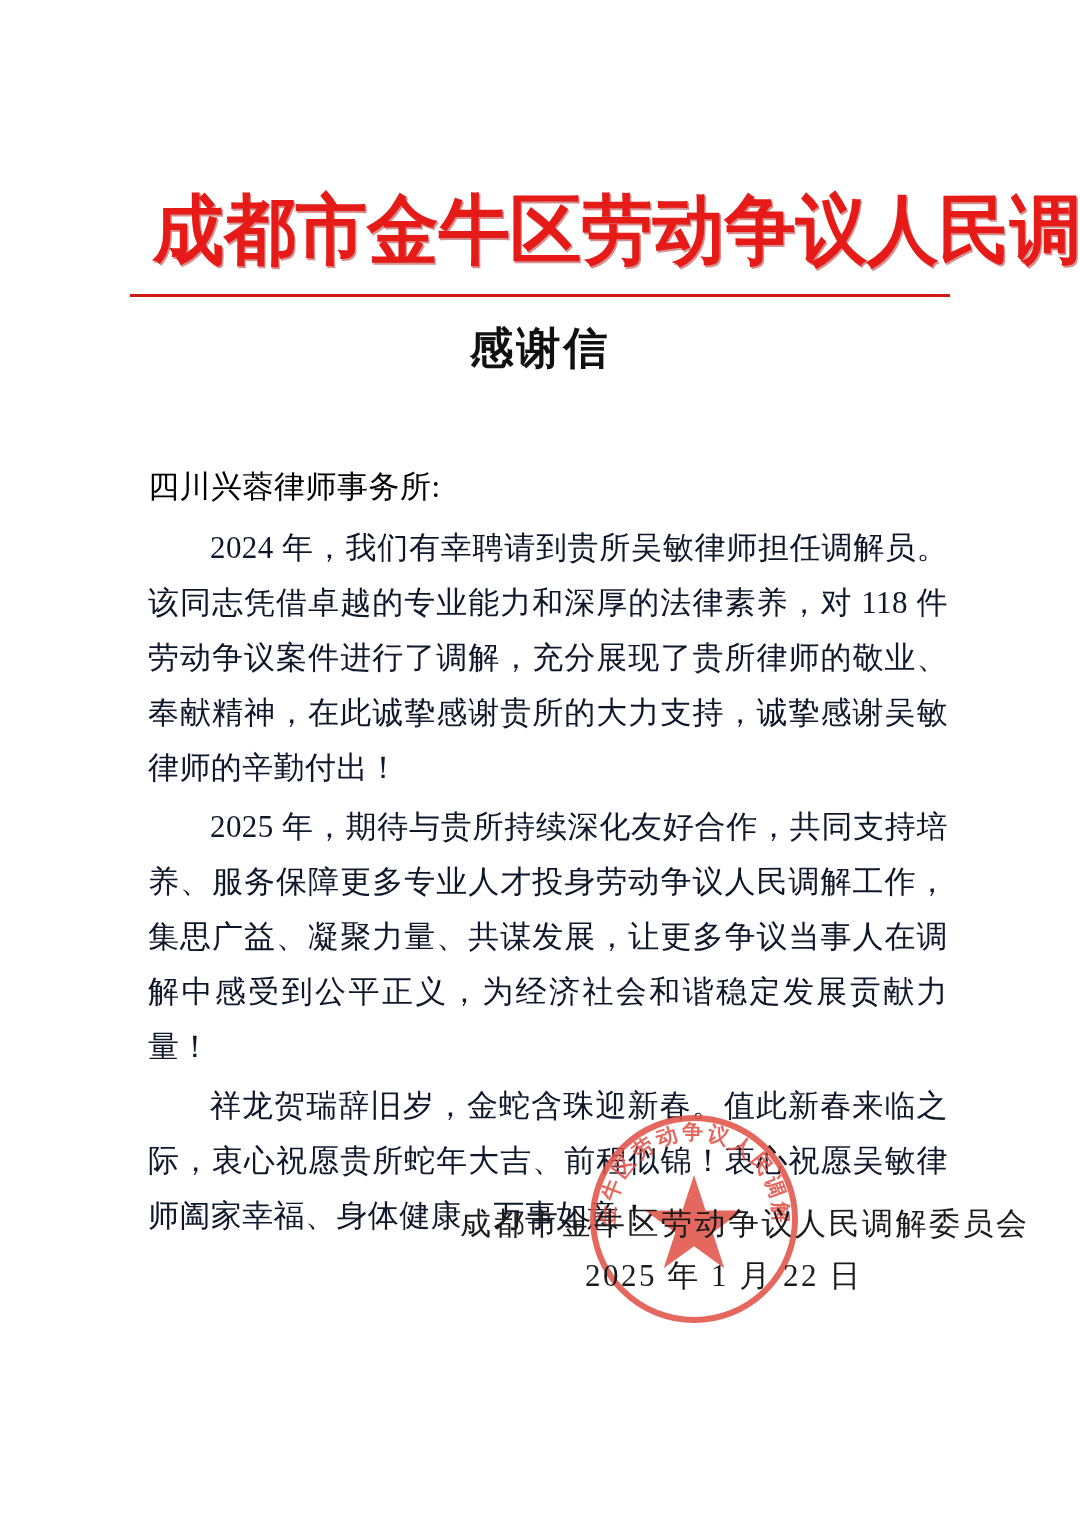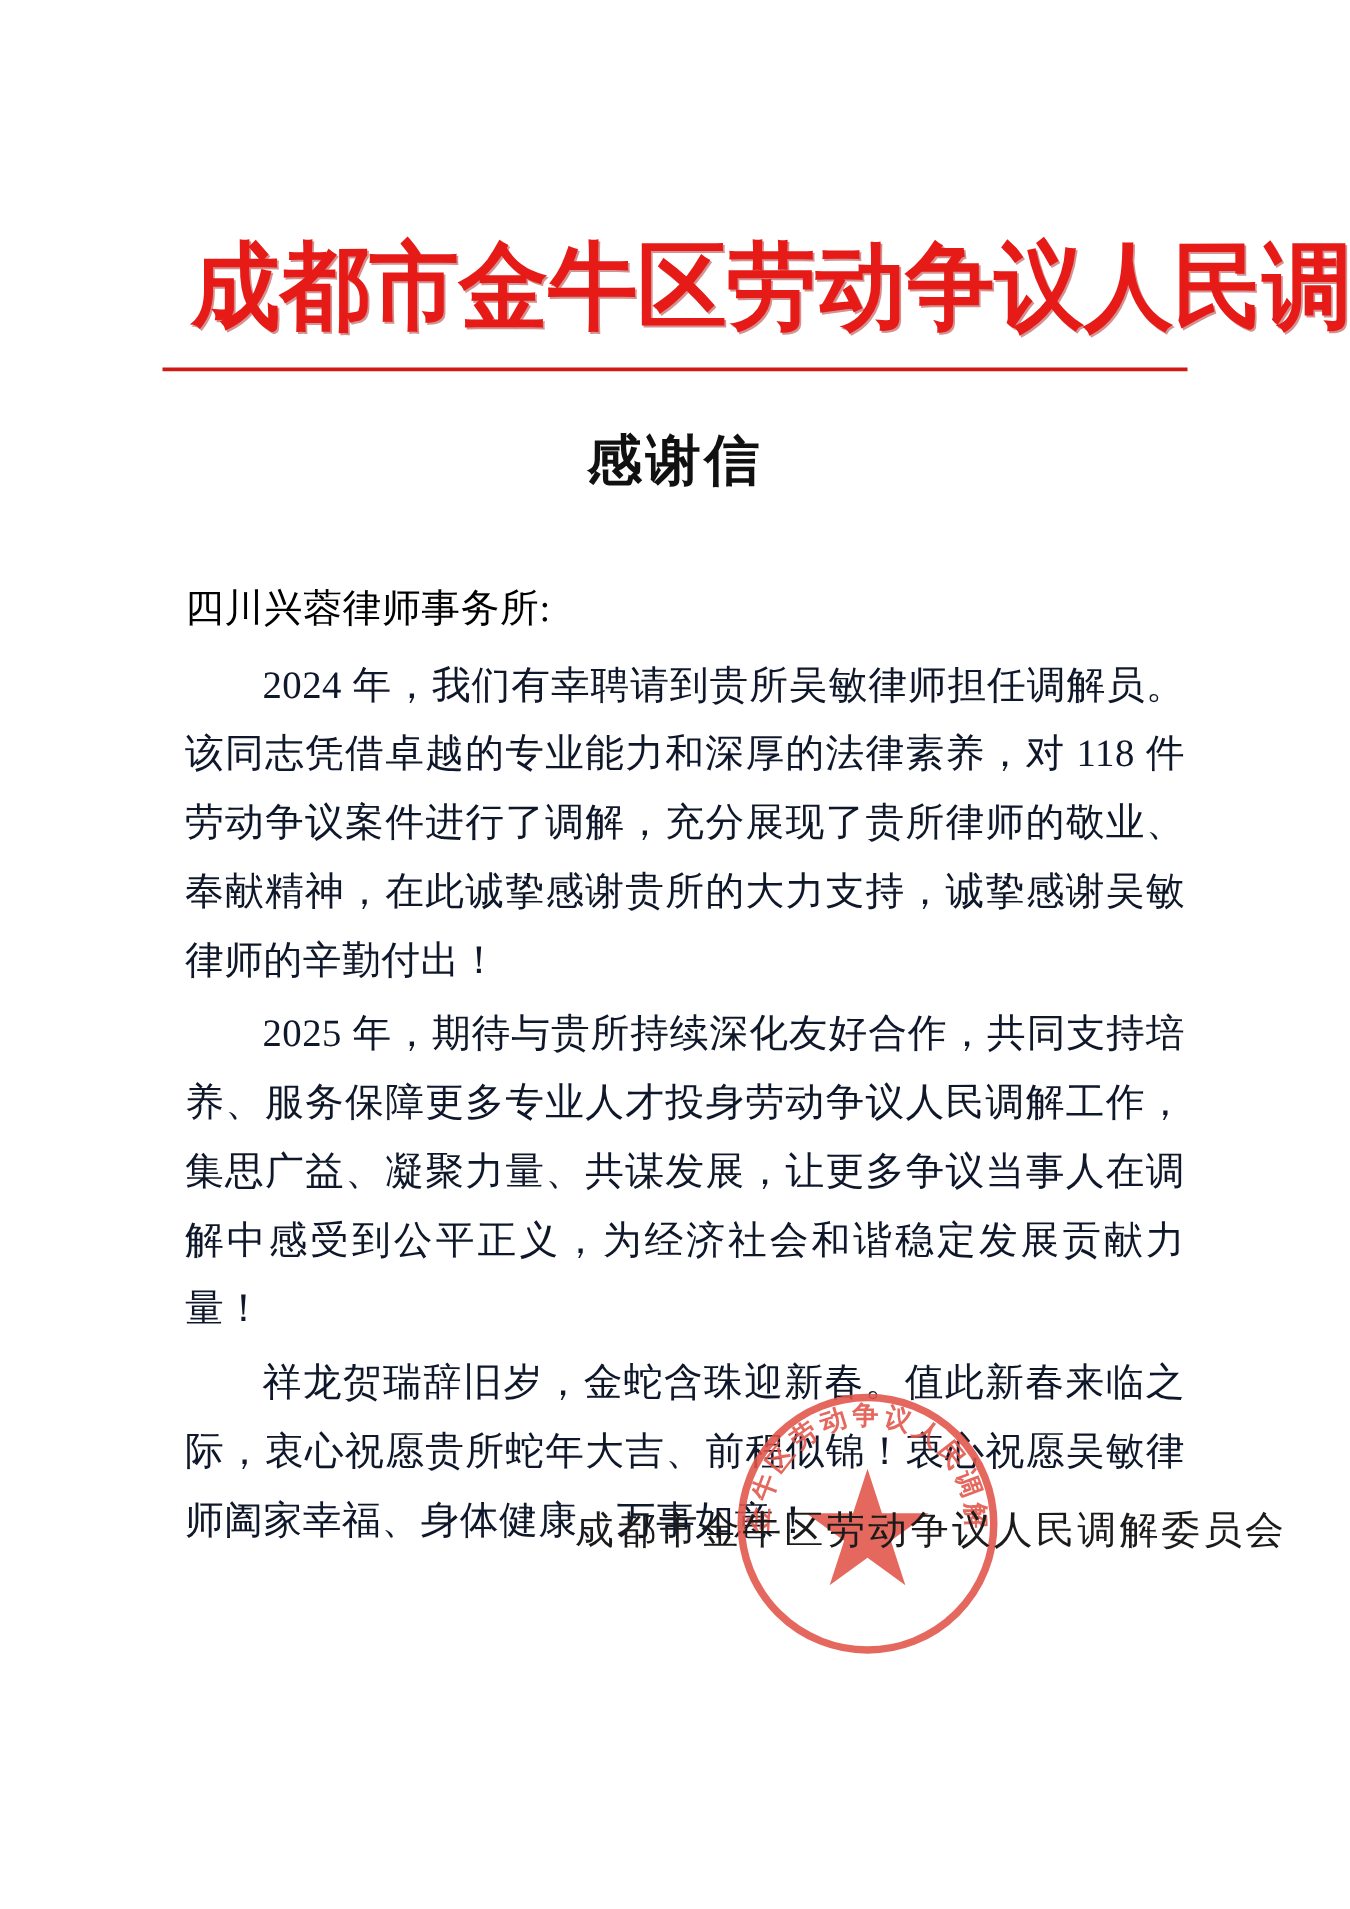--- a/index.html
+++ b/index.html
@@ -50,21 +50,21 @@
     top: 294px;
     width: 820px;
     height: 3px;
     background: #cf1a16;
   }
 
   
   .doc-title {
     position: absolute;
     left: 128px;
-    top: 340px;
+    top: 320px;
     width: 824px;
     text-align: center;
     font-family: "Liberation Serif", "DejaVu Serif", serif;
     font-weight: 700;
     font-size: 44px;
     line-height: 58px;
     letter-spacing: 3px;
     color: #111111;
   }
 
@@ -157,15 +157,16 @@
       <circle cx="106" cy="106" r="101" fill="none" stroke="#e2544a" stroke-width="6"></circle>
       <polygon points="106,62 117.6,97.6 155,97.6 124.7,119.6 136.3,155.2 106,133.2 75.7,155.2 87.3,119.6 57,97.6 94.4,97.6" fill="#e2544a"></polygon>
       <text font-family="'Liberation Serif', 'DejaVu Serif', serif" font-size="21" font-weight="700" fill="#e2544a" letter-spacing="3.2">
         <textPath href="#sealArc" startOffset="50%" text-anchor="middle">成都市金牛区劳动争议人民调解委员会</textPath>
       </text>
     </svg>
   </div>
 
   <div class="sign-block">
     <div class="sign-org">成都市金牛区劳动争议人民调解委员会</div>
+    <div class="sign-date">2025 年 1 月 22 日</div>
   </div>
 
 </div>
 
 </body></html>

